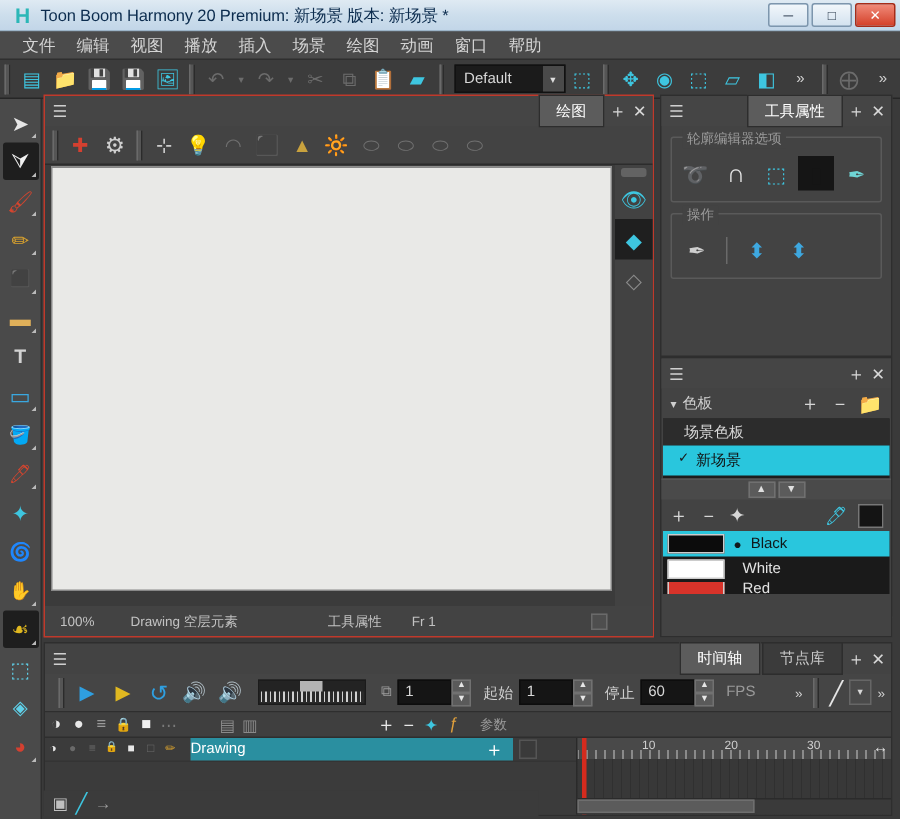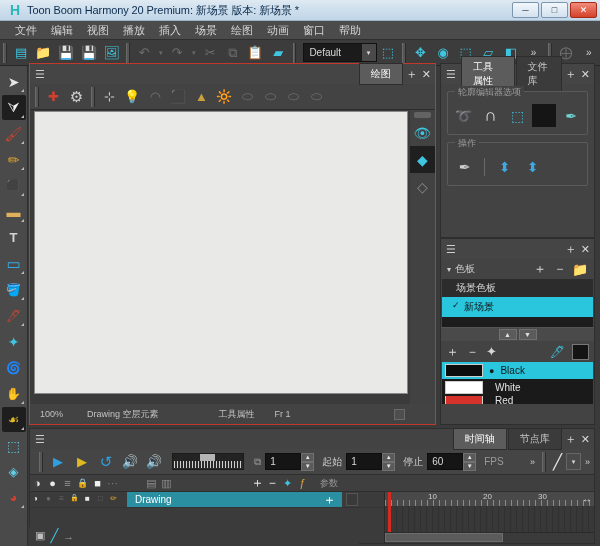--- a/index.html
+++ b/index.html
@@ -263,21 +263,21 @@
   }
   #tl-body { position: absolute; left: 0; top: 63px; right: 0; bottom: 0; display: flex; }
   #tl-left { width: 355px; background: #3b3b3b; border-right: 1px solid #2a2a2a; }
   .layer-row {
     height: 16px; display: flex; align-items: center; gap: 2px;
     border-bottom: 1px solid #343434;
   }
   .lr-ico { width: 11px; height: 11px; font-size: 8px; color: #9a9a9a; text-align: center; }
   .lname-cell {
     background: #2a8fa0; flex: 1; height: 15px; display: flex; align-items: center;
-    font-size: 10px; color: #fff; padding-left: 8px; position: relative;
+    font-size: 10px; color: #fff; position: relative;
     max-width: 215px; margin-left: 6px;
   }
   .lname-cell .plus { position: absolute; right: 6px; font-size: 13px; color: #fff; }
   #tl-right { flex: 1; background: #2f2f2f; position: relative; }
   #tl-ruler {
     height: 14px; background: #494949; position: relative; font-size: 8px; color: #cfcfcf; text-align: right;
   }
   #tl-ruler .tickrow {
     position: absolute; left: 0; bottom: 0; width: 100%; height: 6px;
     background: repeating-linear-gradient(to right, #8a8a8a 0 1px, #4a4a4a 1px 6px);
@@ -473,21 +473,20 @@
     </div>
   </div>
 </div>
 
 <div id="rightcol">
   <div class="rpanel" style="height:175px">
     <div class="rp-header">
       <span class="panel-menu-icon">☰</span>
       <div style="flex:1"></div>
       <span class="ptab active">工具属性</span>
-      <span class="ptab">文件库</span>
       <span class="p-plus">＋</span>
       <span class="p-close">✕</span>
     </div>
 
     <div class="group">
       <span class="group-title">轮廓编辑器选项</span>
       <div class="grow">
         <div class="gbtn" style="color:#c8861f">➰</div>
         <div class="gbtn" style="color:#e6e6e6;font-size:17px">∩</div>
         <div class="gbtn" style="color:#3ec6e0">⬚</div>
@@ -523,21 +522,21 @@
 
   <div id="cp-sect">
     <span style="font-size:8px">▾</span>
     <span>色板</span>
     <div style="flex:1"></div>
     <span class="cp-act">＋</span>
     <span class="cp-act">－</span>
     <span class="cp-act" style="color:#e2a33c">📁</span>
   </div>
 
-  <div id="palette-list" style="height:48px">
+  <div id="palette-list" style="height:40px">
     <div class="pl-head">场景色板</div>
     <div class="pl-item">
       <span class="chk">✓</span>
       <span>新场景</span>
     </div>
   </div>
 
   <div class="scroller">
     <span class="sc-arw">▲</span>
     <span class="sc-arw">▼</span>

